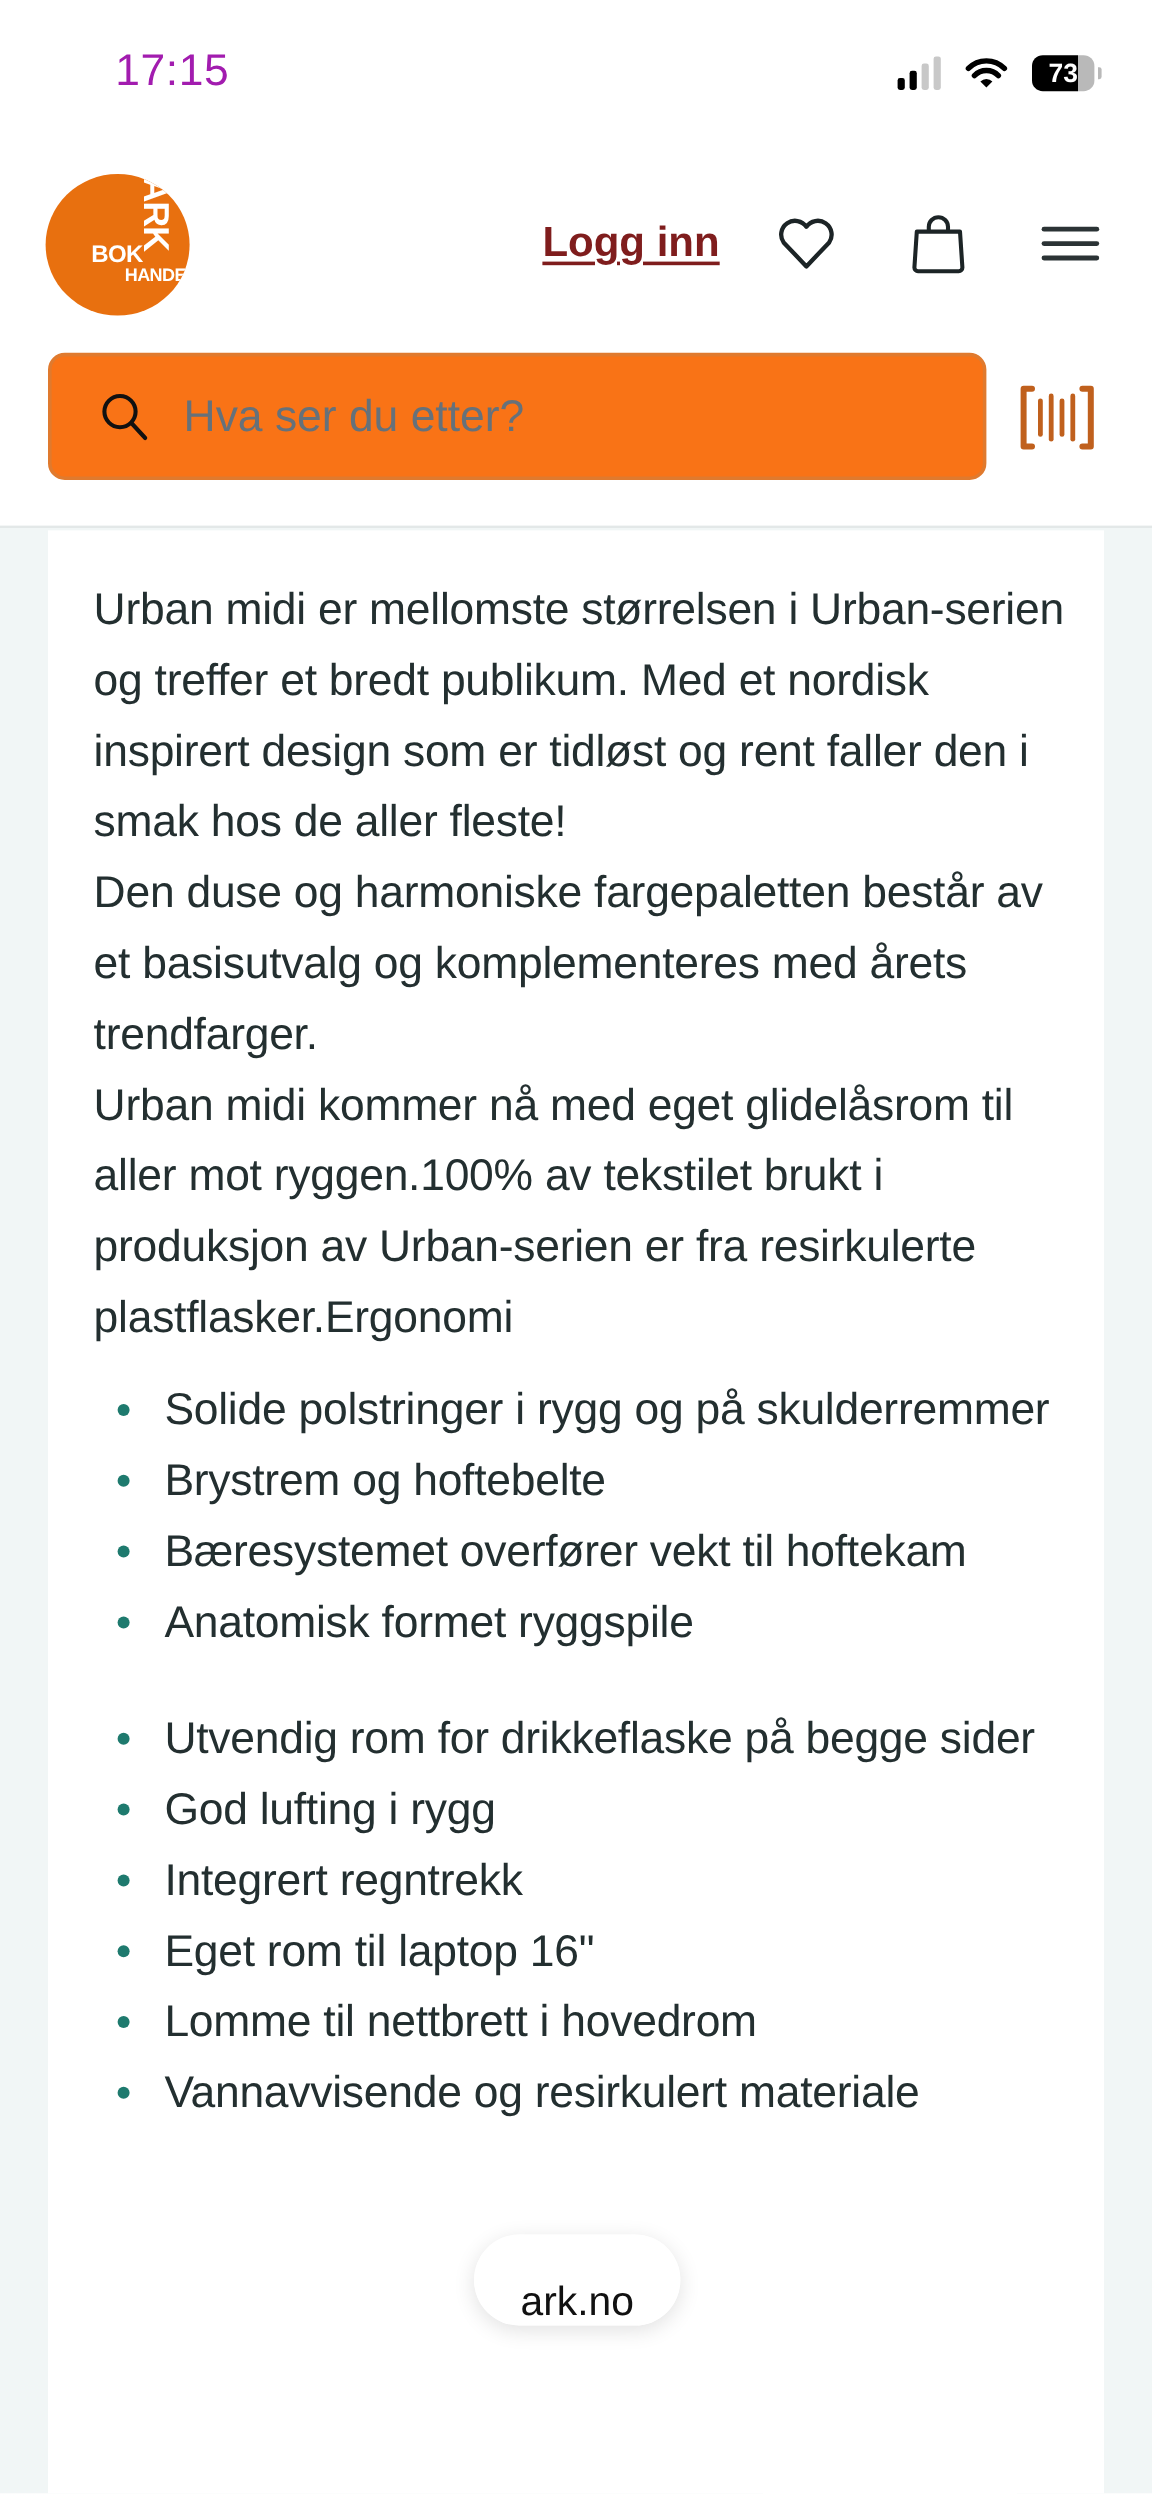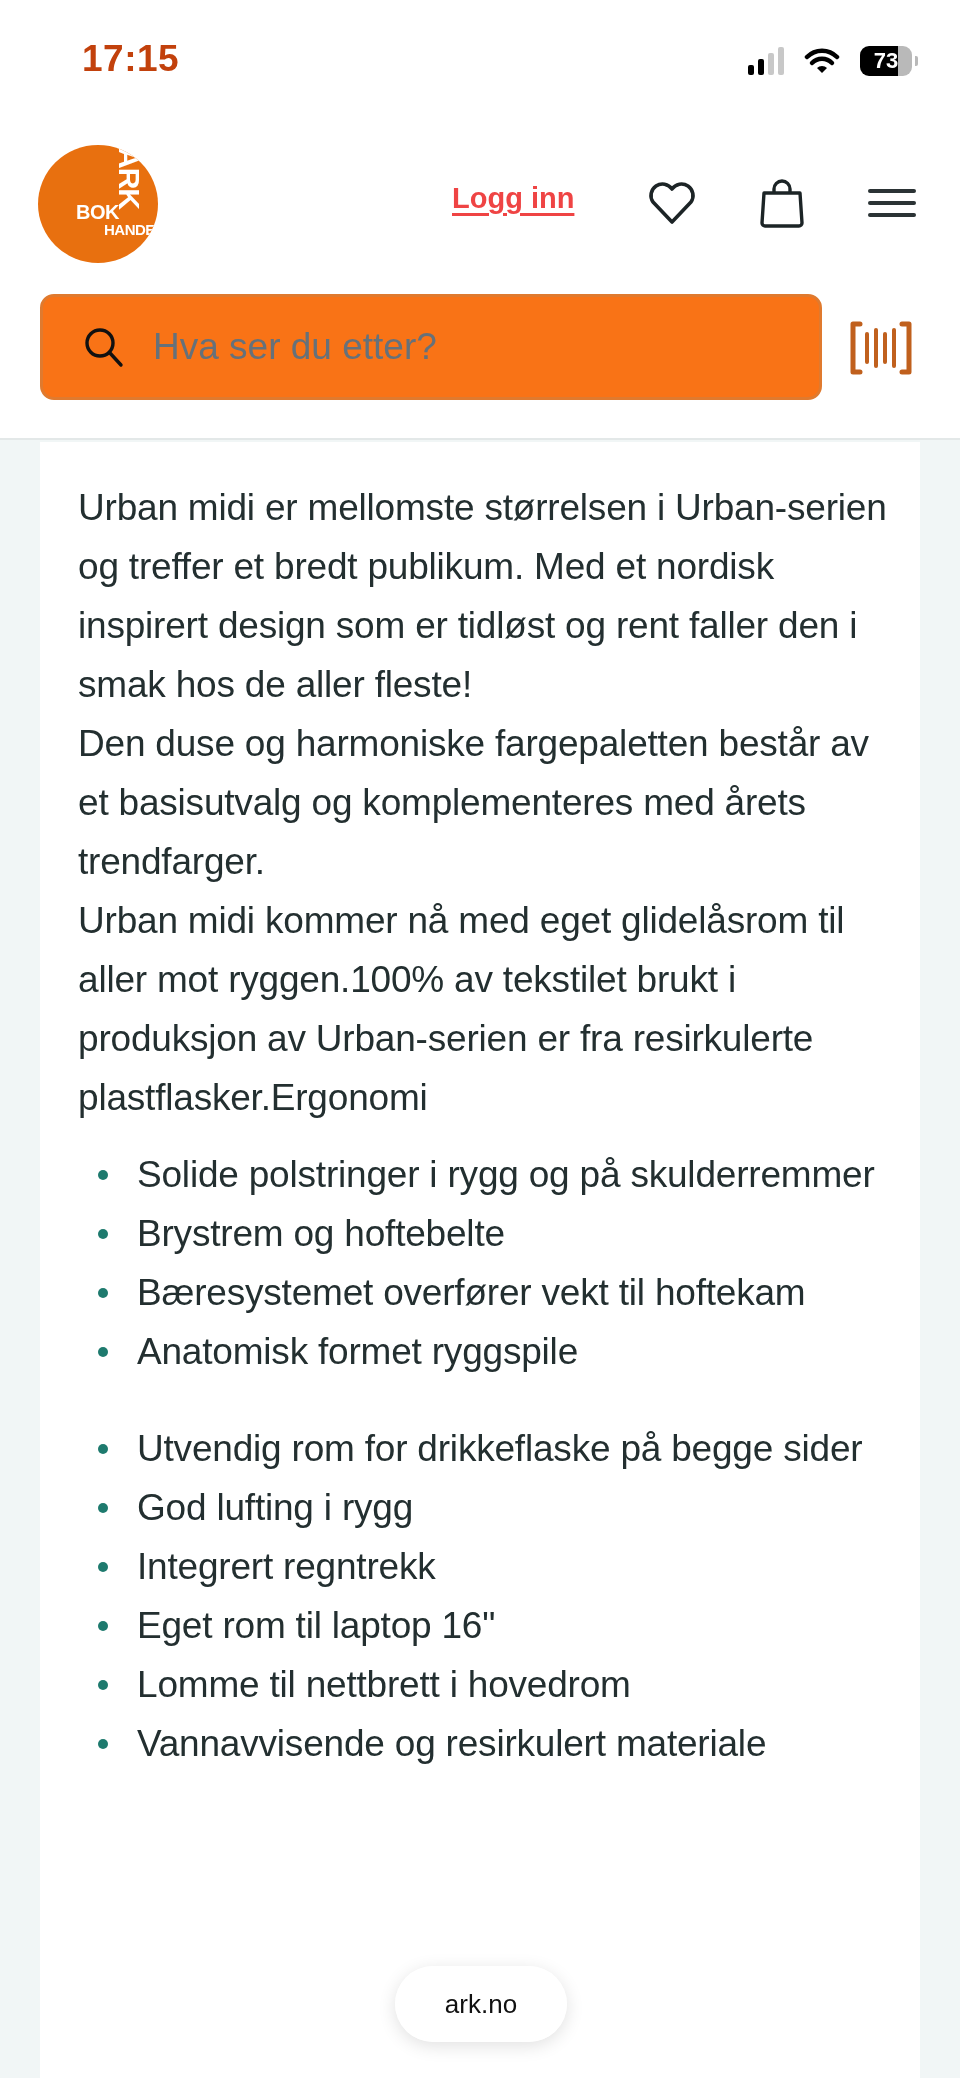--- a/index.html
+++ b/index.html
@@ -12,22 +12,22 @@
       color: #1f2b2b;
     }
     .page { position: relative; width: 960px; height: 2078px; background: #f1f6f6; }
 
     
     .status-bar {
       position: absolute; left: 0; top: 0; width: 960px; height: 120px;
       background: #ffffff;
     }
     .status-time {
-      position: absolute; left: 82px; top: 38px;
-      font-size: 37px; font-weight: 700; letter-spacing: 0.5px; color: #c2410c;
+      position: absolute; left: 96px; top: 38px;
+      font-size: 37px; font-weight: 400; letter-spacing: 0.5px; color: #a21caf;
     }
     .status-icons { position: absolute; right: 48px; top: 44px; height: 34px; display: flex; align-items: center; gap: 20px; }
     .signal { display: flex; align-items: flex-end; gap: 4px; height: 28px; }
     .signal span { width: 6px; border-radius: 2px; background: #000; }
     .signal span.off { background: #c8c8c8; }
     .battery {
       position: relative; width: 52px; height: 30px; border-radius: 9px;
       background: linear-gradient(to right, #000 0%, #000 73%, #b9b9b9 73%, #b9b9b9 100%);
       display: flex; align-items: center; justify-content: center;
       color: #fff; font-weight: 700; font-size: 22px;
@@ -53,21 +53,21 @@
       margin-left: 30px; letter-spacing: -1px;
     }
     .logo .bok {
       position: absolute; left: 38px; top: 56px; color: #fff; font-size: 20px; font-weight: 700; letter-spacing: -0.5px;
     }
     .logo .handel {
       position: absolute; left: 66px; top: 76px; color: #fff; font-size: 15px; font-weight: 700; letter-spacing: -0.5px;
     }
     .login-link {
       position: absolute; left: 452px; top: 62px;
-      font-size: 29px; font-weight: 700; color: #ef4444;
+      font-size: 35px; font-weight: 700; color: #7f1d1d;
       text-decoration: underline; text-underline-offset: 5px; text-decoration-thickness: 3px;
     }
     .hdr-icon { position: absolute; top: 55px; width: 56px; height: 56px; }
     .hdr-icon svg { width: 100%; height: 100%; }
 
     .search-box {
       position: absolute; left: 40px; top: 174px; width: 782px; height: 106px;
       border: 3px solid #e07a2e; border-radius: 14px; background: #f97316;
       display: flex; align-items: center;
     }
@@ -97,26 +97,26 @@
     }
     ul.bullets li::before {
       content: ""; position: absolute; left: 20px; top: 25px;
       width: 10px; height: 10px; border-radius: 50%; background: #1e7a6e;
     }
     .section-title { font-size: 37px; line-height: 59px; color: #232f30; margin-top: 26px; }
     ul.bullets.second { margin-top: 38px; }
 
     
     .url-pill {
-      position: absolute; left: 395px; top: 1966px; width: 172px; height: 76px;
+      position: absolute; left: 395px; top: 1862px; width: 172px; height: 76px;
       border-radius: 38px;
       background: rgba(255,255,255,0.82);
       box-shadow: 0 4px 18px rgba(0,0,0,0.12);
-      display: flex; align-items: center; justify-content: center;
-      font-size: 26px; color: #111;
+      display: flex; align-items: flex-end; justify-content: center;
+      font-size: 34px; color: #111;
     }
   </style>
 </head>
 <body>
 
 <div class="page">
 
   <div class="status-bar">
     <div class="status-time">17:15</div>
     <div class="status-icons">

